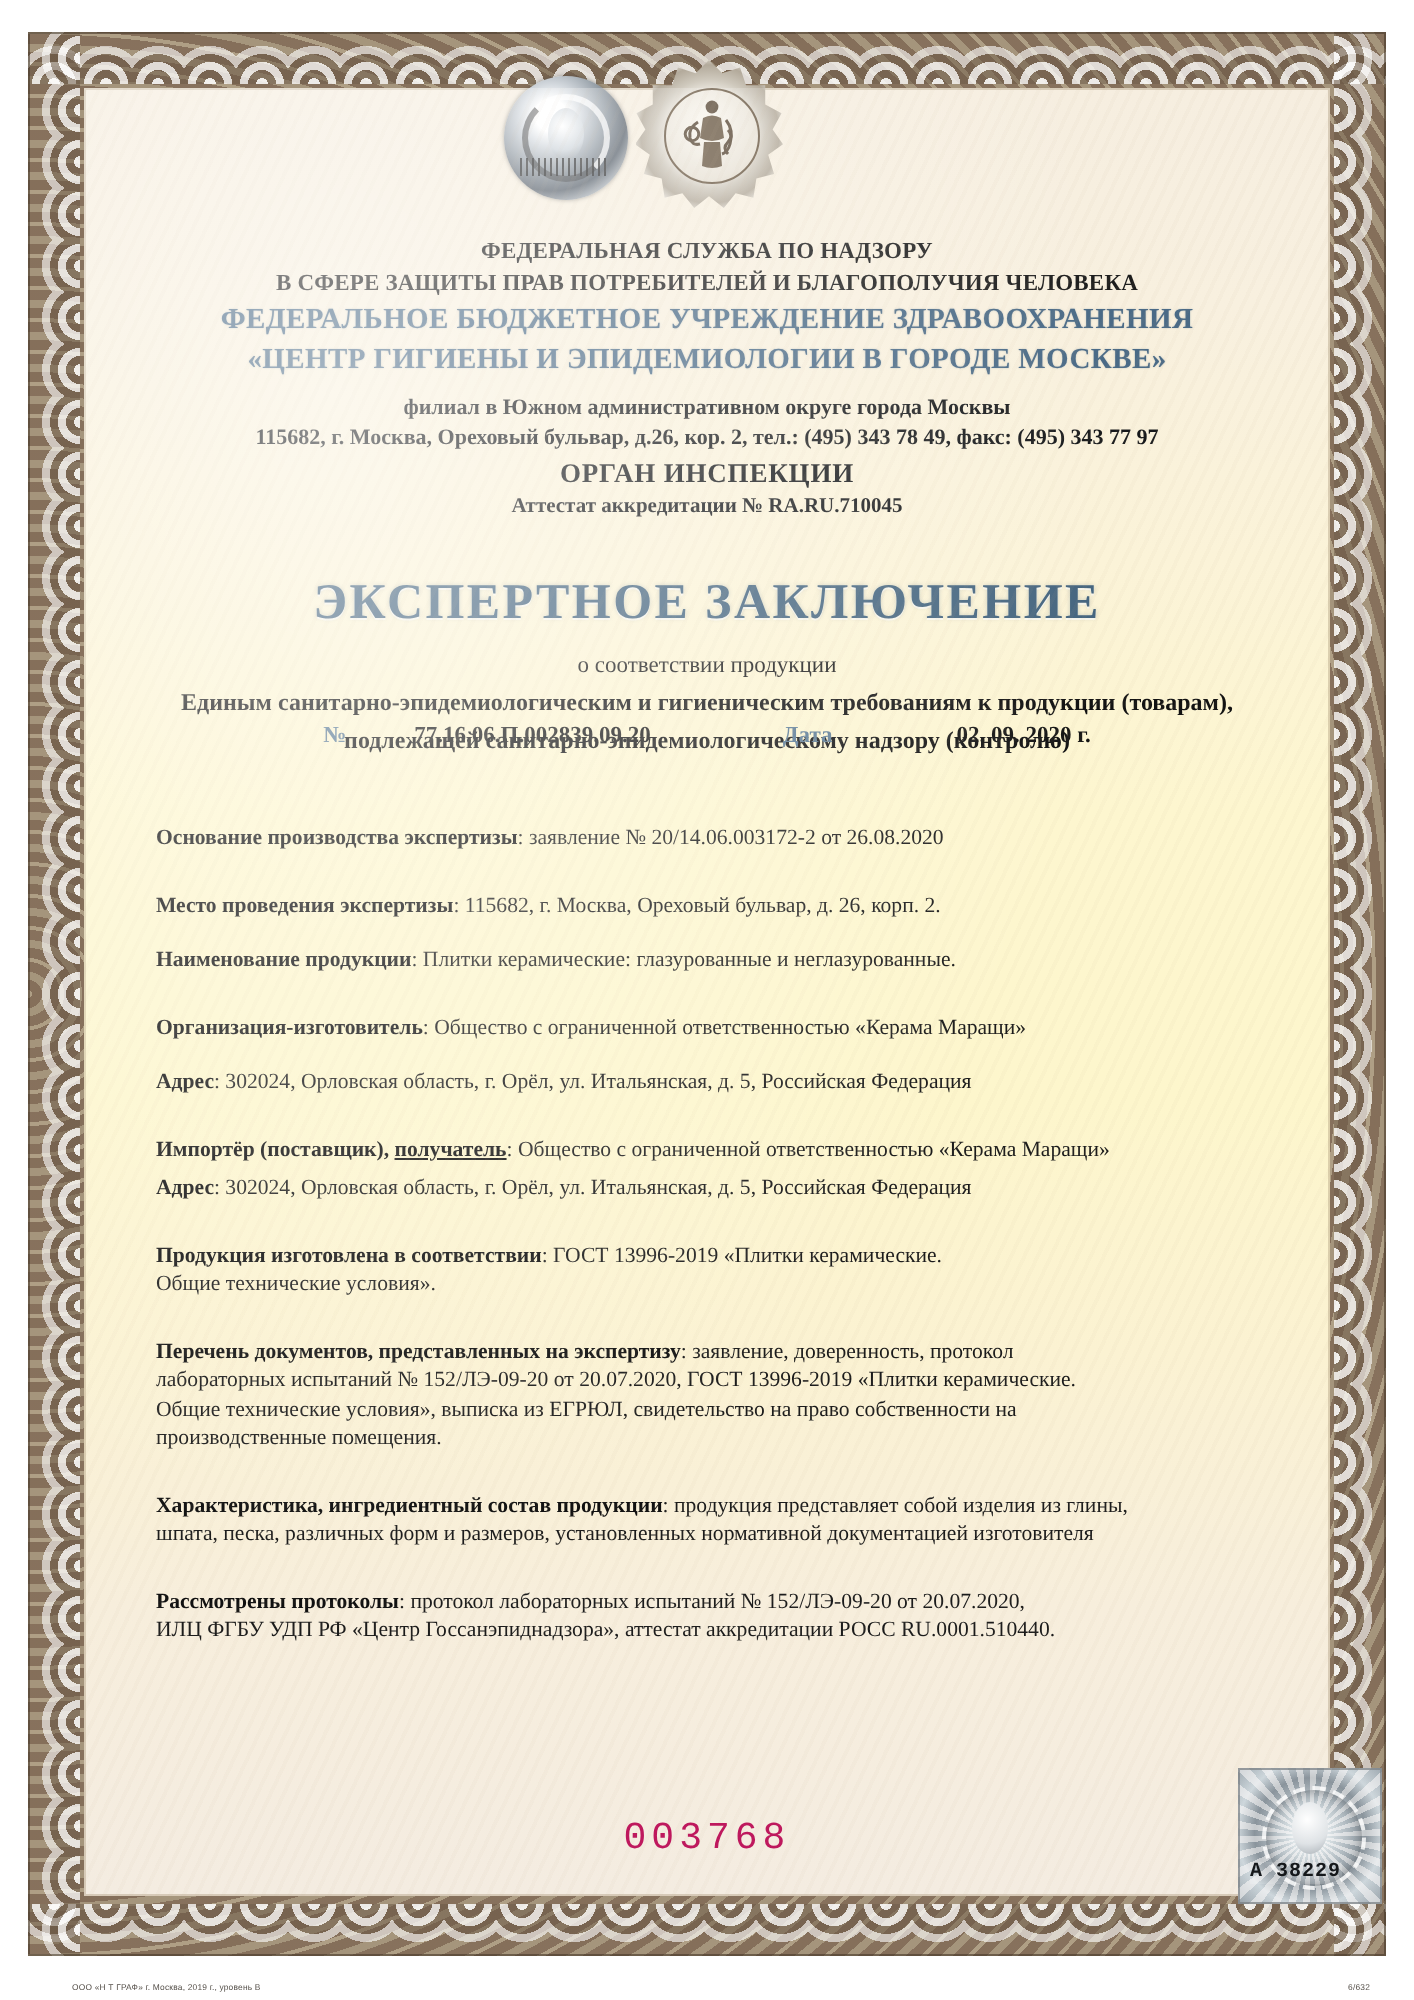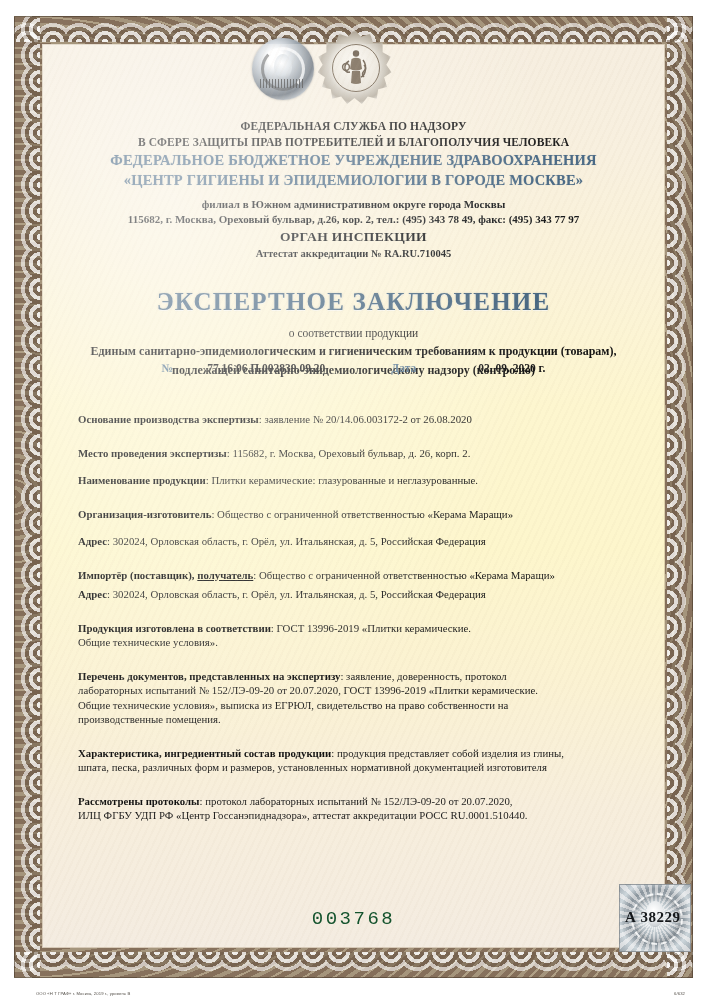--- a/index.html
+++ b/index.html
@@ -340,21 +340,21 @@
 
   
   .serial {
     position: absolute;
     left: 0; right: 0;
     top: 908px;
     text-align: center;
     font-family: "Liberation Mono", "DejaVu Sans Mono", monospace;
     font-size: 19px;
     letter-spacing: 2.5px;
-    color: #14532d;
+    color: #be185d;
   }
   .holo-sticker {
     position: absolute;
     right: 16px;
     top: 884px;
     width: 72px;
     height: 68px;
     background:
       radial-gradient(circle at 50% 48%, #ffffff 0 8%, #e3e6e8 18%, #b7bdc2 36%, #8d949a 55%, #d2d7db 72%, #9aa1a7 100%),
       repeating-conic-gradient(from 0deg at 50% 50%, rgba(255,255,255,0.5) 0deg 6deg, rgba(120,128,135,0.35) 6deg 12deg);
@@ -374,23 +374,23 @@
     position: absolute;
     left: 50%; top: 44%;
     margin-left: -9px; margin-top: -13px;
     width: 18px; height: 26px;
     border-radius: 50%;
     background: radial-gradient(circle at 42% 34%, #ffffff, #dfe3e6 60%, #a8afb5);
   }
   .holo-code {
     position: absolute;
     left: 6px;
-    bottom: 26px;
-    font-family: Liberation Serif, serif;
-    font-size: 15px;
+    bottom: 10px;
+    font-family: Liberation Mono, monospace;
+    font-size: 10px;
     font-weight: bold;
     color: #15181b;
     letter-spacing: 0.5px;
     background: rgba(255,255,255,0.15);
   }
 
   .footprint-left {
     position: absolute;
     left: 36px;
     bottom: 4px;

